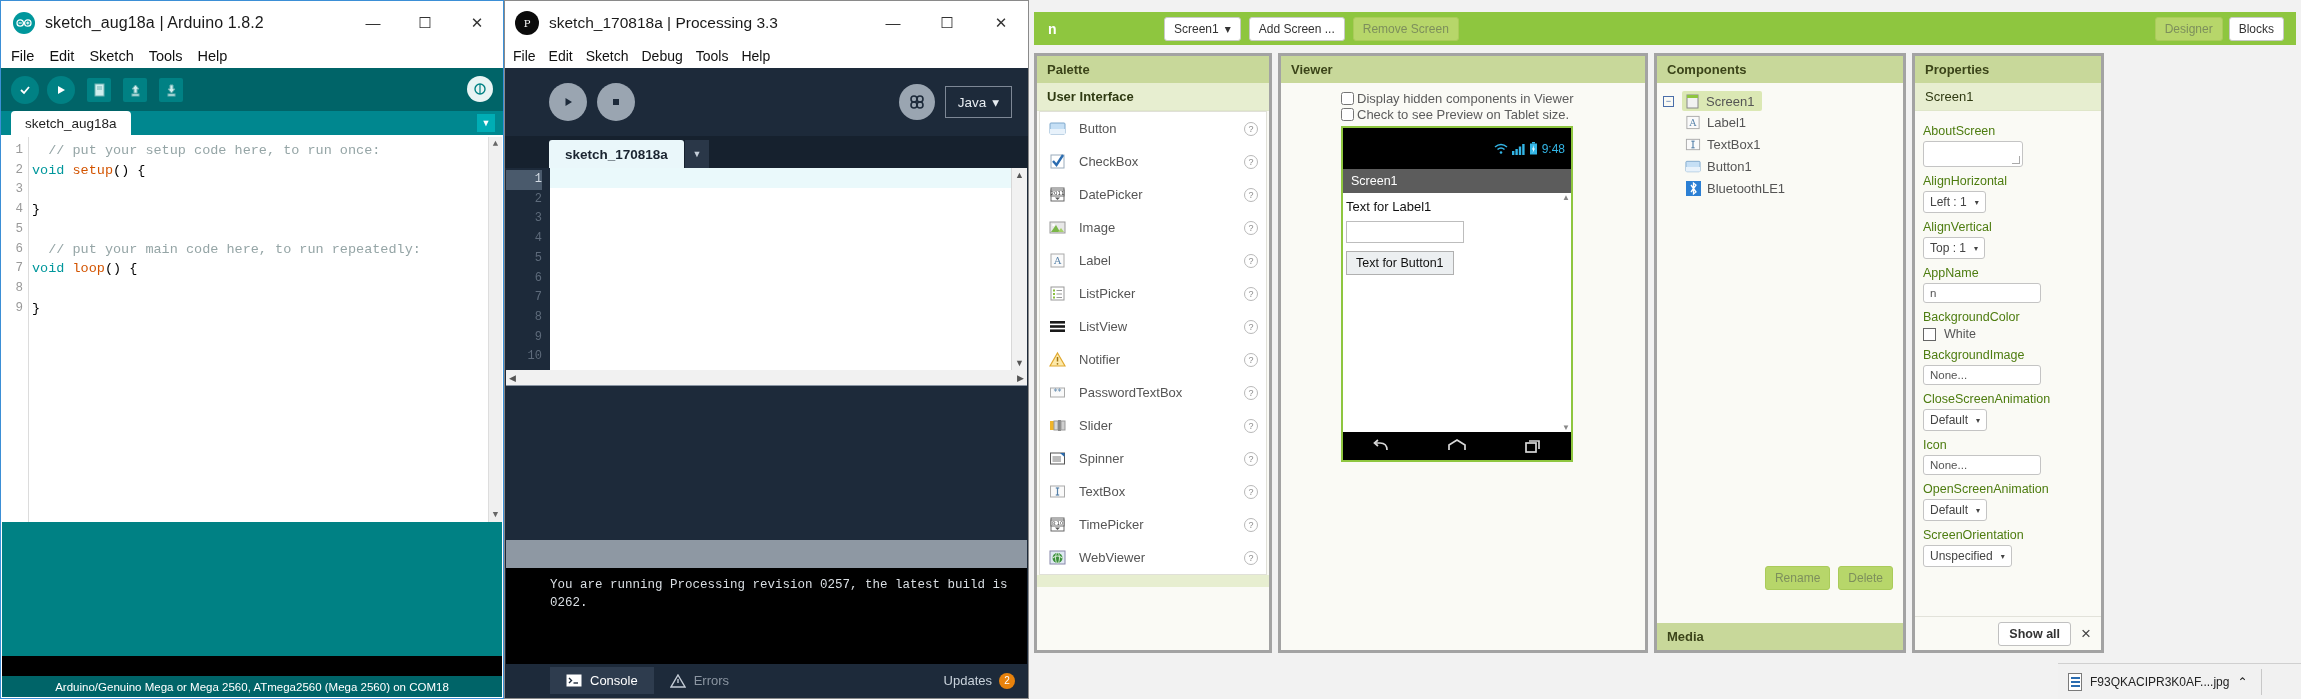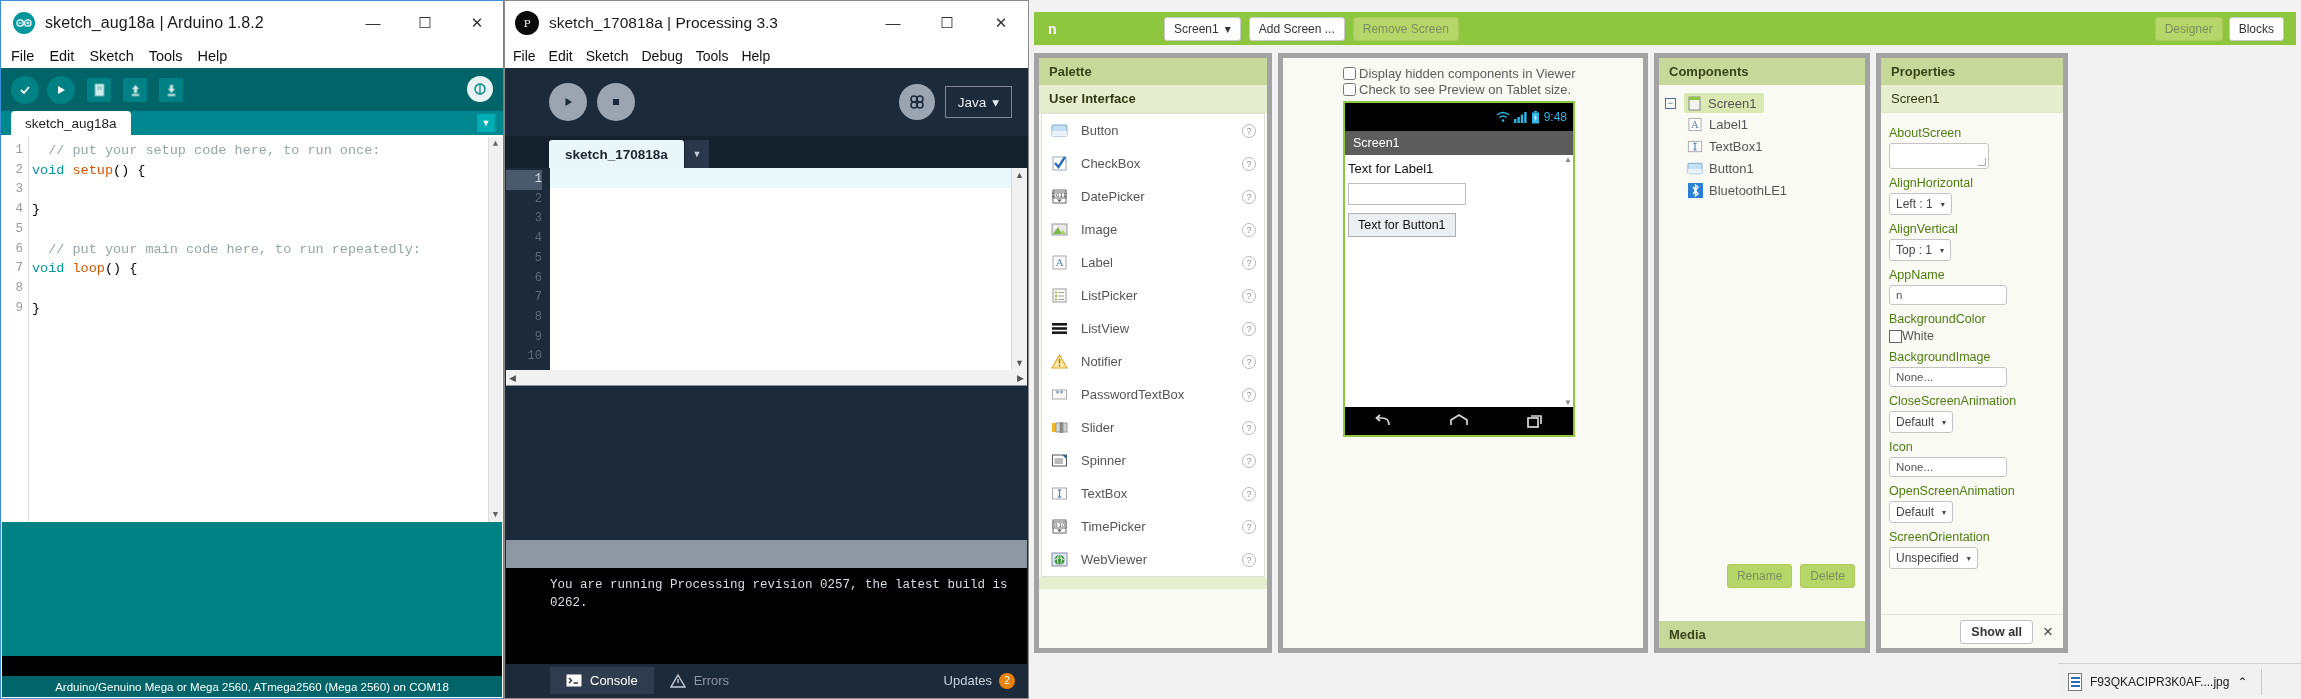--- a/index.html
+++ b/index.html
@@ -125,76 +125,76 @@
   .ai-greenbar { height:33px; background:#8ec63f; display:flex; align-items:center;
     margin:0 5px; position:relative; }
   .ai-projname { color:#fff; font-size:14px; font-weight:bold; padding-left:14px; }
   .ai-screenctrls { position:absolute; left:130px; display:flex; gap:8px; align-items:center;}
   .ai-btn { background:#f6f6f6; border:1px solid #c9c9c9; border-radius:3px;
     font-size:12px; color:#333; padding:4px 9px; display:flex; align-items:center; gap:6px;}
   .ai-btn.dim { background:#b7d66a; border-color:#aacb5a; color:#7d8f5c; }
   .ai-btn.white { background:#fff; }
   .ai-rightctrls { position:absolute; right:12px; display:flex; gap:6px; }
   .ai-body { display:flex; margin:8px 5px 0 5px; gap:6px; height:600px; }
-  .ai-panel { background:#fafaf5; border:5px solid #a3a3a3; }
+  .ai-panel { background:#fafaf5; border:3px solid #a3a3a3; }
   .ai-panel-hdr { background:#c8d89a; color:#3b4419; font-size:13px; font-weight:bold;
     padding:6px 10px; }
   .ai-sub-hdr { background:#e7eed0; color:#2f3a12; font-size:13px; font-weight:bold;
     padding:6px 10px; border-bottom:1px solid #dfe6c9;}
   .palette { width:238px; display:flex; flex-direction:column; }
   .pal-list { background:#fff; border:1px solid #e0e0d8; margin:0 2px; flex:0 0 auto;}
   .pal-item { display:flex; align-items:center; padding:4px 8px; font-size:13px;
     color:#555; height:33px; }
   .pal-icon { width:19px; height:19px; margin-right:12px; flex:0 0 auto;
     display:flex; align-items:center; justify-content:center; }
   .pal-q { margin-left:auto; width:14px; height:14px; border-radius:50%;
     border:1px solid #b9b9b9; color:#8c8c8c; font-size:9px;
     display:flex; align-items:center; justify-content:center; }
   .viewer { width:370px; display:flex; flex-direction:column; }
   .viewer-body { flex:1; background:#fafaf5; padding:8px 0 0 60px; }
   .chk-row { display:flex; align-items:center; font-size:13px; color:#5c5c5c;
     margin-bottom:1px; }
   .chk-row input { margin:0 3px 0 0; width:13px; height:13px; }
   .phone { width:232px; border:2px solid #8ec63f; background:#fff; margin-top:4px;
     display:flex; flex-direction:column; height:336px; position:relative;}
-  .phone-status { height:28px; background:#000; display:flex; align-items:center;
+  .phone-status { height:41px; background:#000; display:flex; align-items:center;
     justify-content:flex-end; padding-right:6px; gap:4px; color:#33b5e5; font-size:12px;}
   .phone-title { height:24px; background:#5c5c5c; color:#fff; font-size:12.5px;
     display:flex; align-items:center; padding-left:8px; }
   .phone-content { flex:1; background:#fff; padding:6px 0 0 3px; position:relative;}
   .ph-label { font-size:13px; color:#111; margin-bottom:7px; }
   .ph-textbox { width:118px; height:22px; border:1px solid #bdbdbd; background:#fff;
     margin-bottom:8px; }
   .ph-button { display:inline-block; border:1px solid #b0b0b0; background:#eceff1;
     font-size:12.5px; color:#111; padding:4px 9px; }
   .ph-vscroll { position:absolute; right:0; top:0; bottom:0; width:10px;
     background:#fff; display:flex; flex-direction:column; justify-content:space-between;
     align-items:center; font-size:8px; color:#888; }
   .phone-nav { height:28px; background:#000; display:flex; align-items:center;
     justify-content:space-around; }
-  .components { width:216px; display:flex; flex-direction:column; position:relative;}
+  .components { width:252px; display:flex; flex-direction:column; position:relative;}
   .comp-tree { padding:8px 6px; font-size:13px; color:#555; }
   .comp-row { display:flex; align-items:center; gap:6px; padding:3px 0; }
   .comp-row.sel { background:#dbe8b4; width:fit-content; padding:2px 8px 2px 2px; border-radius:2px;}
   .comp-ico { width:16px; height:16px; display:flex; align-items:center; justify-content:center;}
   .comp-actions { position:absolute; bottom:60px; right:10px; display:flex; gap:8px; }
   .comp-media { position:absolute; bottom:0; left:0; right:0; }
   .properties { width:192px; display:flex; flex-direction:column; position:relative;}
   .prop-body { padding:6px 8px; font-size:12.5px; color:#555; overflow:hidden; flex:1;}
   .prop-label { margin:7px 0 3px; color:#4d7c0f; font-size:12.5px; }
   .prop-input { border:1px solid #c4c4c4; border-radius:3px; background:#fff;
     font-size:11.5px; color:#555; padding:3px 6px; }
   .prop-textarea { width:100px; height:26px; border:1px solid #c4c4c4; border-radius:3px;
     background:#fff; position:relative; }
   .prop-textarea:after { content:''; position:absolute; right:2px; bottom:2px;
     width:7px; height:7px; border-right:1px solid #aaa; border-bottom:1px solid #aaa;
     transform:skewX(-0deg); }
   .prop-select { display:inline-flex; align-items:center; gap:8px; border:1px solid #c4c4c4;
     border-radius:3px; background:#fff; font-size:12px; color:#444; padding:3px 6px; }
-  .prop-color { display:flex; align-items:center; margin-top:3px; }
+  .prop-color { display:flex; align-items:center; gap:8px; margin-top:3px; }
   .prop-swatch { width:13px; height:13px; border:1px solid #666; background:#fff; }
   .prop-footer { position:absolute; bottom:0; left:0; right:0; height:34px;
     background:#fafaf5; display:flex; align-items:center; justify-content:flex-end;
     gap:10px; padding-right:10px; border-top:1px solid #e2e2da;}
   .showall { border:1px solid #c0c0c0; border-radius:3px; background:#fff;
     font-size:12.5px; font-weight:bold; padding:4px 10px; color:#333; }
   .ai-scrollcol { width:12px; background:#f2f2f2; }
   .ai-downloadbar { position:absolute; left:1029px; bottom:0; width:1272px; height:36px;
     background:#f1f1f1; border-top:1px solid #d0d0d0; display:flex; align-items:center;
     padding-left:10px; gap:10px; }
@@ -609,20 +609,21 @@
                 </svg>
               </span>
               <span>WebViewer</span>
               <span class="pal-q">?</span>
             </div>
           </div>
         <div class="ai-sub-hdr" style="border:none;height:12px;padding:0"></div>
       </div>
 
       <div class="ai-panel viewer">
+        <div class="ai-panel-hdr">Viewer</div>
         <div class="viewer-body">
           <label class="chk-row">
             <input type="checkbox" style="">
             <span>Display hidden components in Viewer</span>
           </label>
           <label class="chk-row">
             <input type="checkbox" style="">
             <span>Check to see Preview on Tablet size.</span>
           </label>
           <div class="phone">

